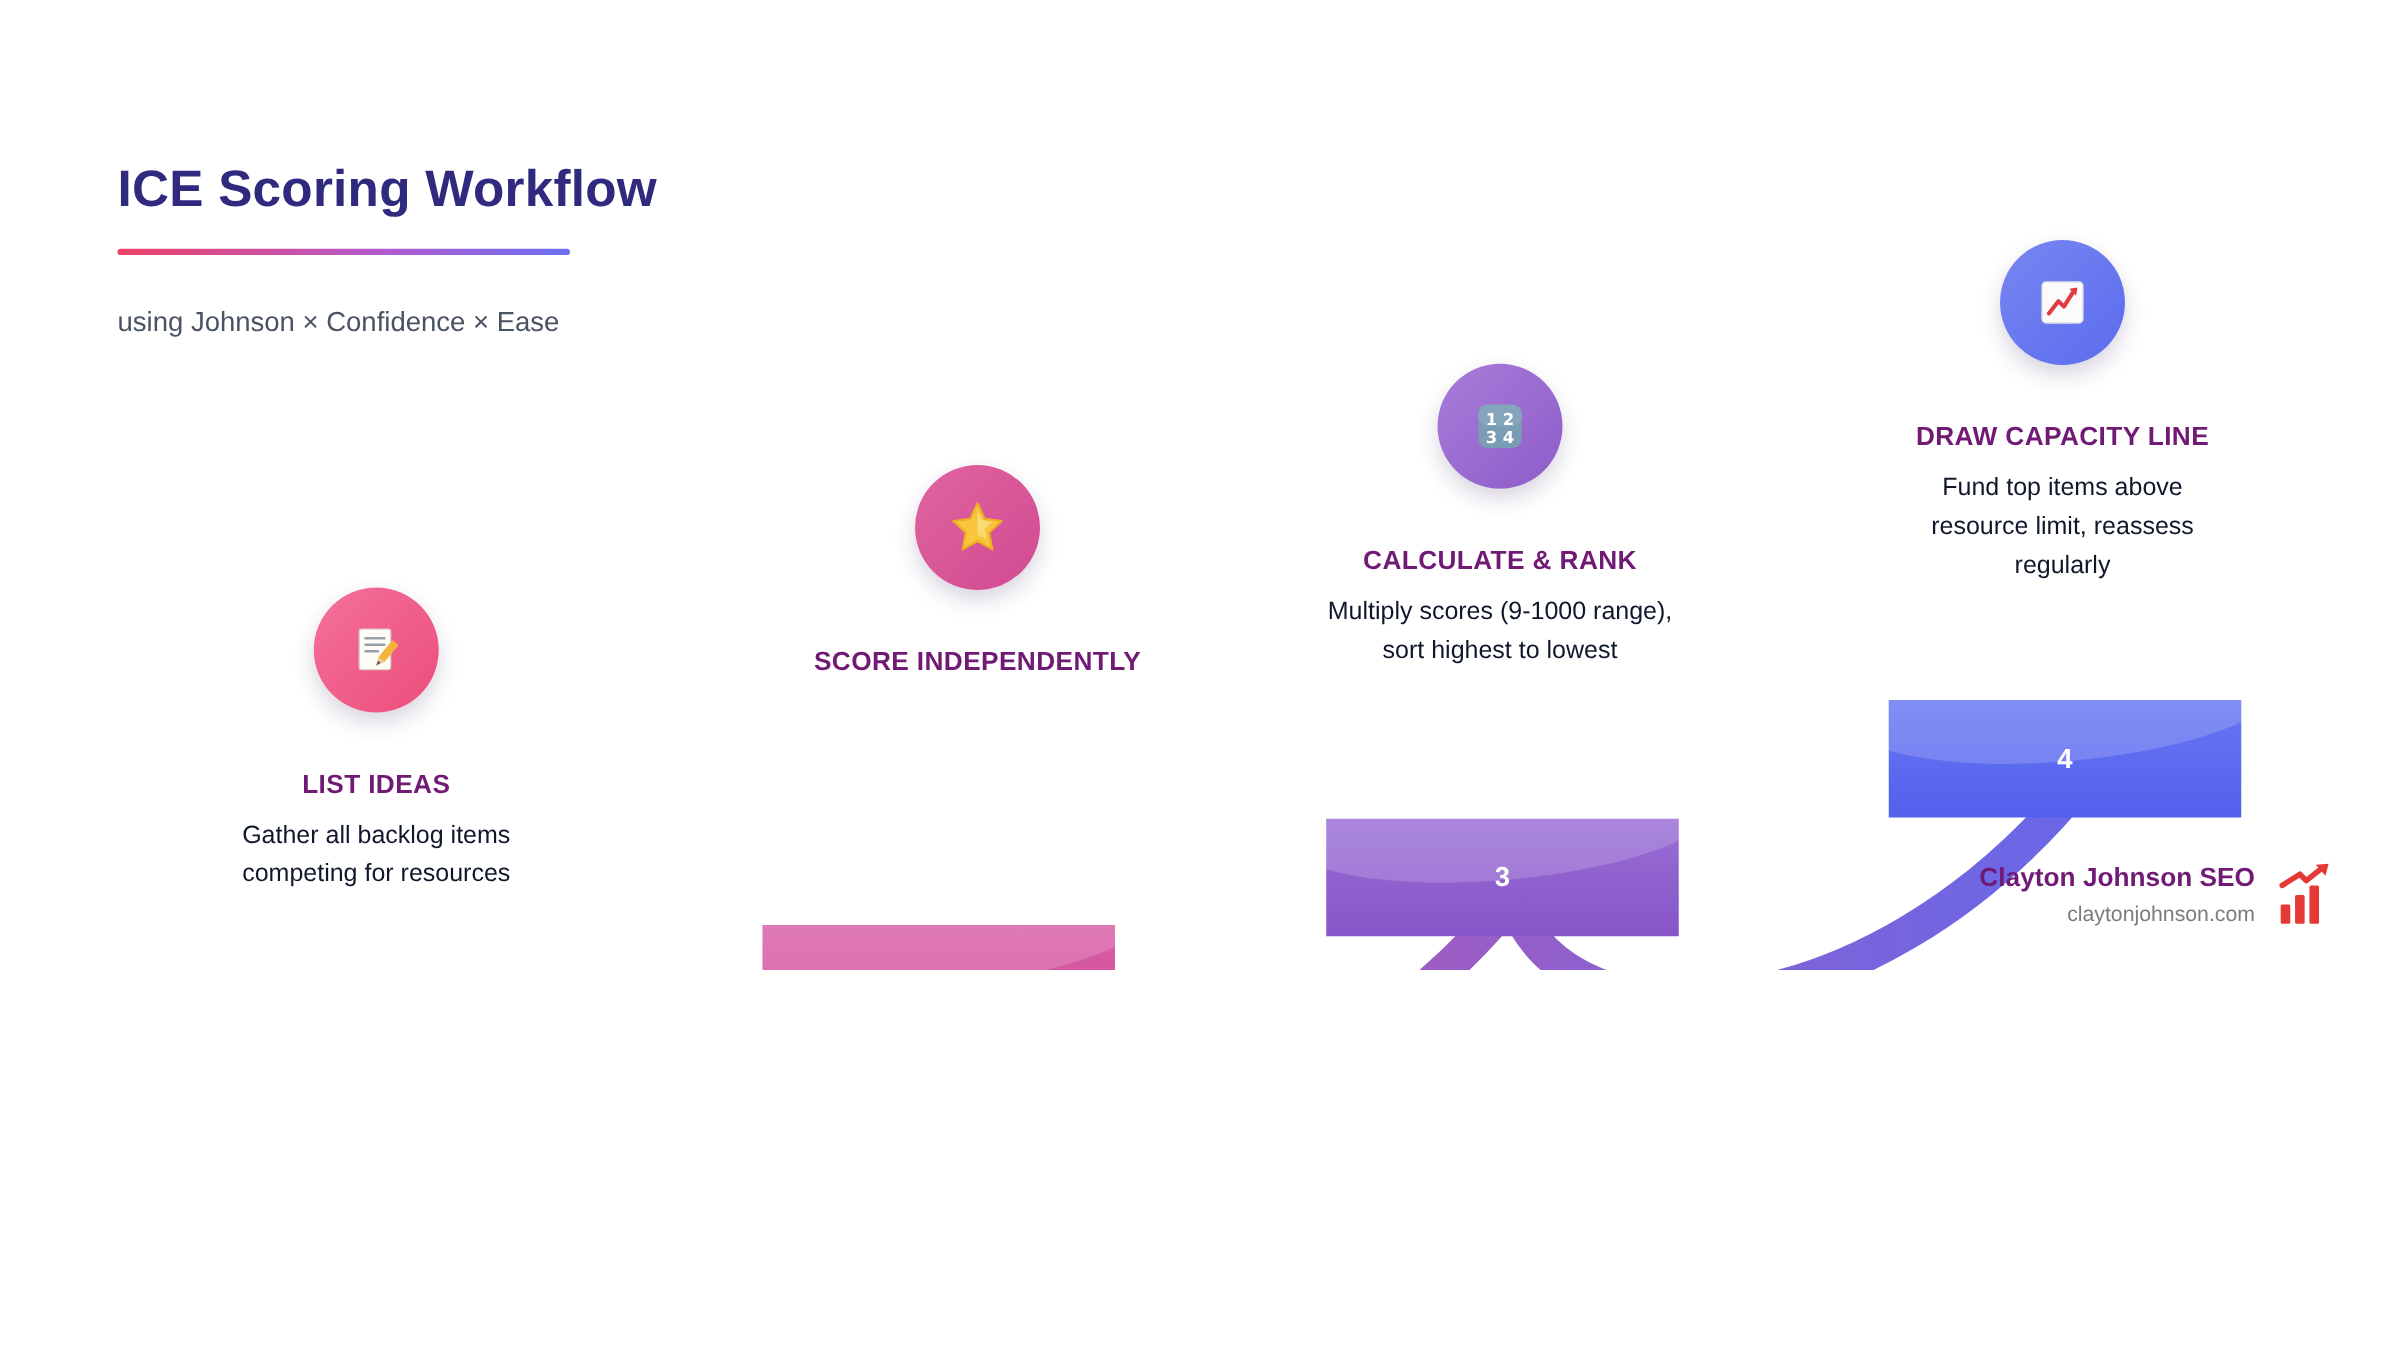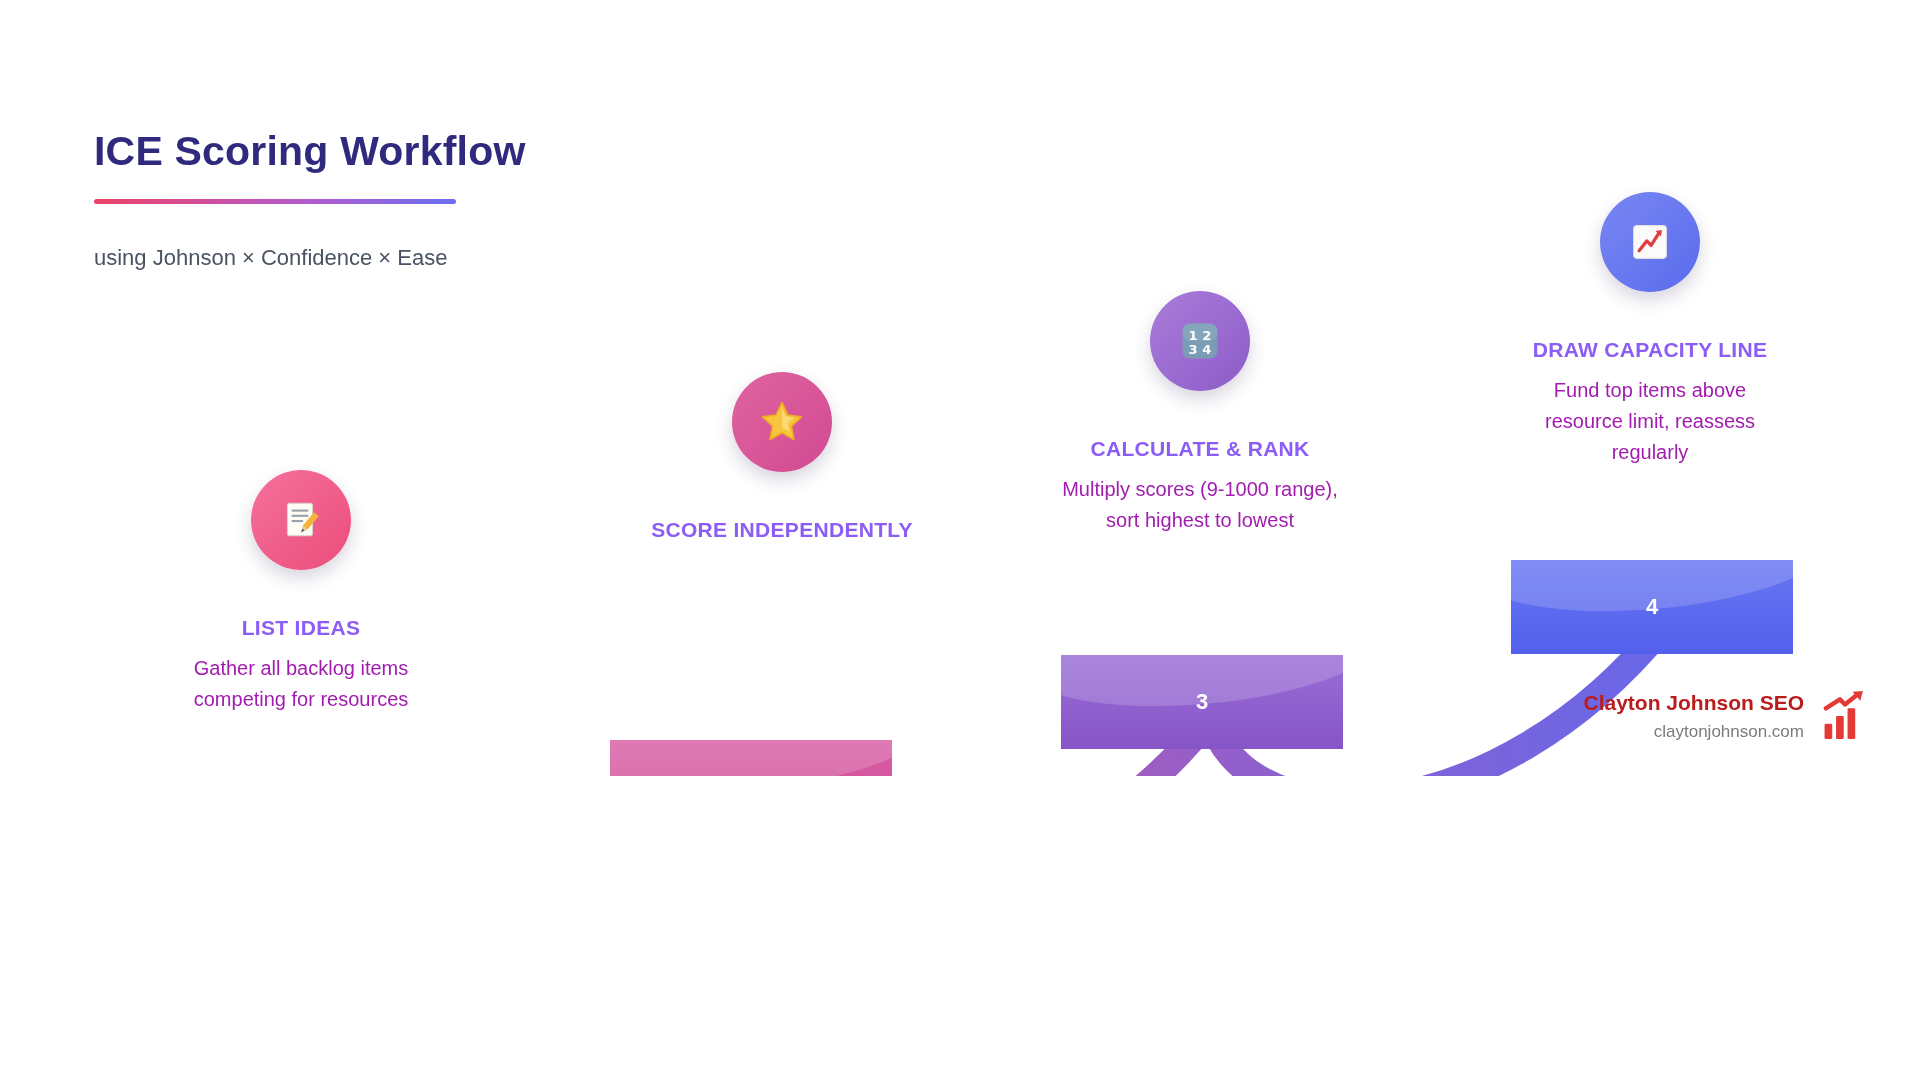--- a/index.html
+++ b/index.html
@@ -38,25 +38,25 @@
     width:100px; height:100px; border-radius:50%; margin:0 auto;
     display:flex; align-items:center; justify-content:center;
     box-shadow:0 8px 18px rgba(40,20,80,0.18);
   }
   .circle-1 { background:linear-gradient(135deg,#f4719b 0%,#ec4d7b 100%); }
   .circle-2 { background:linear-gradient(135deg,#e0649f 0%,#d14a92 100%); }
   .circle-3 { background:linear-gradient(135deg,#a97cd9 0%,#8d5cc9 100%); }
   .circle-4 { background:linear-gradient(135deg,#7886f1 0%,#5b6cee 100%); }
 
   .step-title {
-    margin-top:46px; font-size:21px; font-weight:700; color:#8b5cf6;
+    margin-top:46px; font-size:21px; font-weight:700; color:#701a75;
     letter-spacing:0.3px;
   }
   .step-desc {
-    margin:13px auto 0 auto; font-size:20px; color:#a21caf; line-height:1.55;
+    margin:13px auto 0 auto; font-size:20px; color:#0f172a; line-height:1.55;
   }
   .desc-1 { max-width:262px; }
   .desc-2 { max-width:308px; }
   .desc-3 { max-width:292px; }
   .desc-4 { max-width:250px; }
 
   
   .bar {
     position:absolute; width:282px; height:94px; z-index:2;
     display:flex; align-items:center; justify-content:center;
@@ -71,21 +71,21 @@
   .bar-2 { left:610px;  top:740px; background:linear-gradient(180deg,#d95fa6 0%,#cc4894 100%); }
   .bar-3 { left:1061px; top:655px; background:linear-gradient(180deg,#9a6ed6 0%,#8655c7 100%); }
   .bar-4 { left:1511px; top:560px; background:linear-gradient(180deg,#6877f3 0%,#5260ec 100%); }
 
   
   .footer {
     position:absolute; right:52px; bottom:34px; z-index:3;
     display:flex; align-items:center; gap:18px;
   }
   .footer-text { text-align:right; }
-  .footer-brand { font-size:21px; font-weight:700; color:#b91c1c; }
+  .footer-brand { font-size:21px; font-weight:700; color:#701a75; }
   .footer-site  { margin-top:7px; font-size:17px; color:#7b7b7b; }
 </style>
 </head>
 <body>
 
 <div class="canvas">
 
   <svg class="connectors" width="1920" height="1080" viewBox="0 0 1920 1080">
     <defs>
       <linearGradient id="flow" gradientUnits="userSpaceOnUse" x1="160" y1="0" x2="1792" y2="0">

